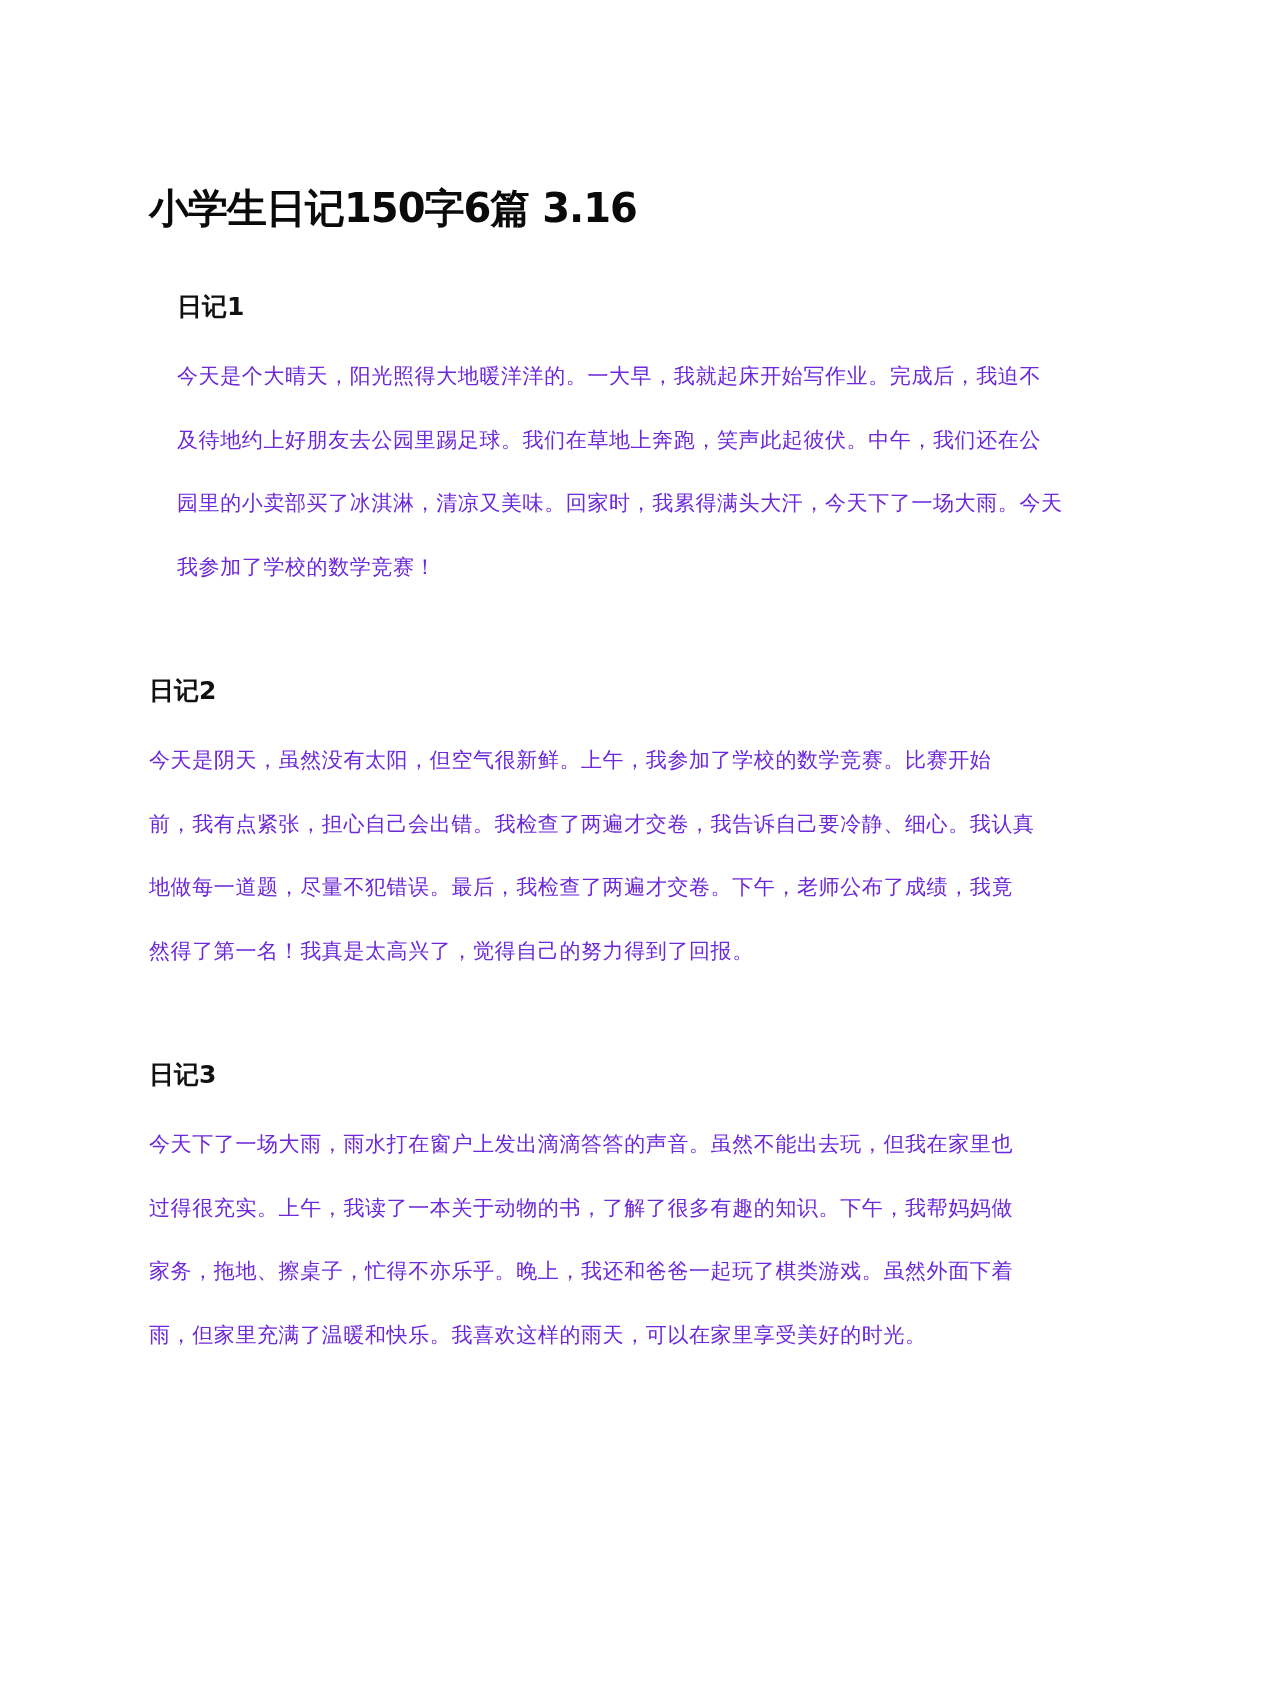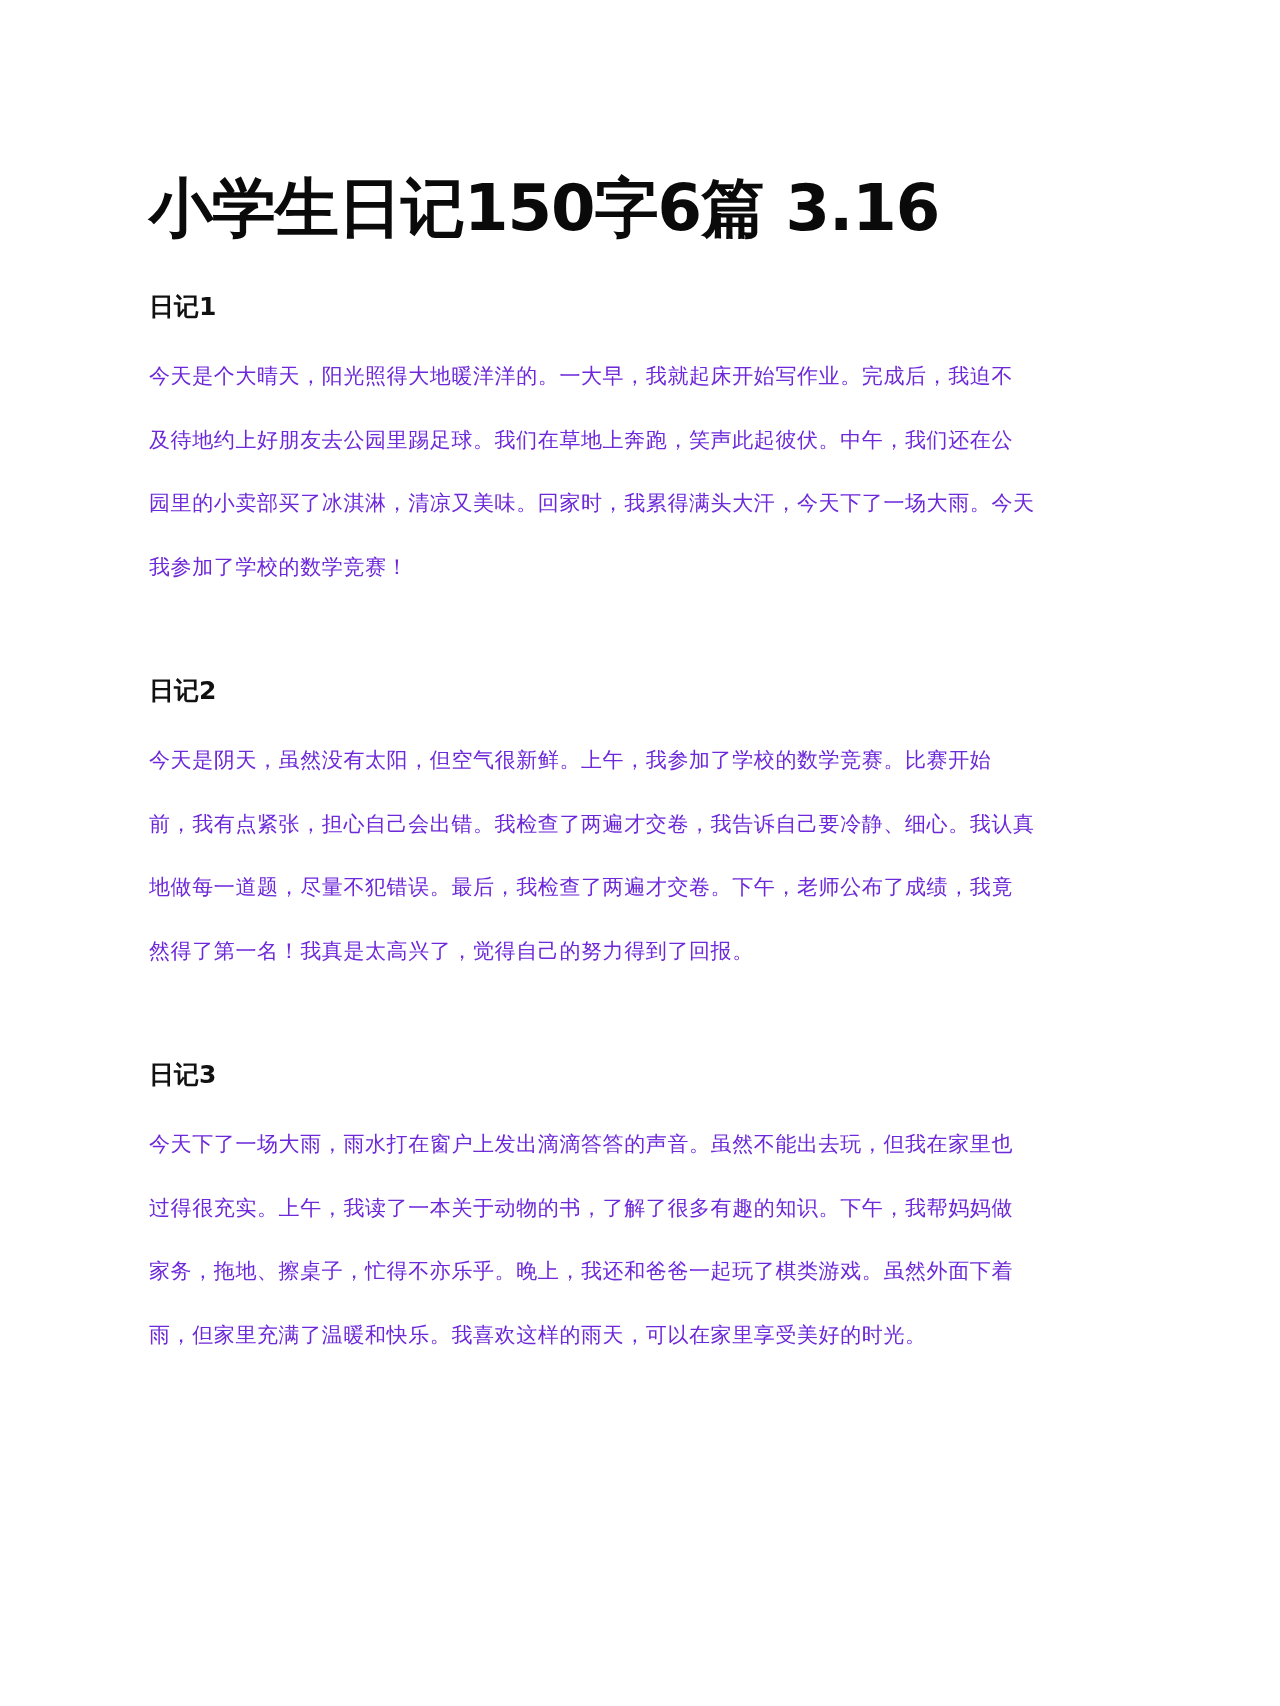--- a/index.html
+++ b/index.html
@@ -19,21 +19,21 @@
       position: absolute;
       left: 149px;
       top: 0;
       width: 990px;
     }
     .title {
       position: absolute;
       left: 0;
       top: 168px;
       margin: 0;
-      font-size: 64px;
+      font-size: 40px;
       line-height: 80px;
       font-weight: bold;
       white-space: nowrap;
       letter-spacing: -1px;
       color: #0a0a0a;
     }
     .section {
       position: absolute;
       left: 0;
       width: 990px;
@@ -58,21 +58,21 @@
       display: block;
       white-space: nowrap;
     }
   </style>
 </head>
 <body>
 
 <div class="page">
   <h1 class="title">小学生日记150字6篇  3.16</h1>
 
-  <section class="section" style="top: 290px;">
+  <section class="section" style="top: 290px; margin-left: 28px;">
     <h2 class="section-heading">日记1</h2>
     <p class="section-body">
       <span class="line">今天是个大晴天，阳光照得大地暖洋洋的。一大早，我就起床开始写作业。完成后，我迫不</span>
       <span class="line">及待地约上好朋友去公园里踢足球。我们在草地上奔跑，笑声此起彼伏。中午，我们还在公</span>
       <span class="line">园里的小卖部买了冰淇淋，清凉又美味。回家时，我累得满头大汗，今天下了一场大雨。今天</span>
       <span class="line">我参加了学校的数学竞赛！</span>
     </p>
   </section>
 
   <section class="section" style="top: 674px;">

